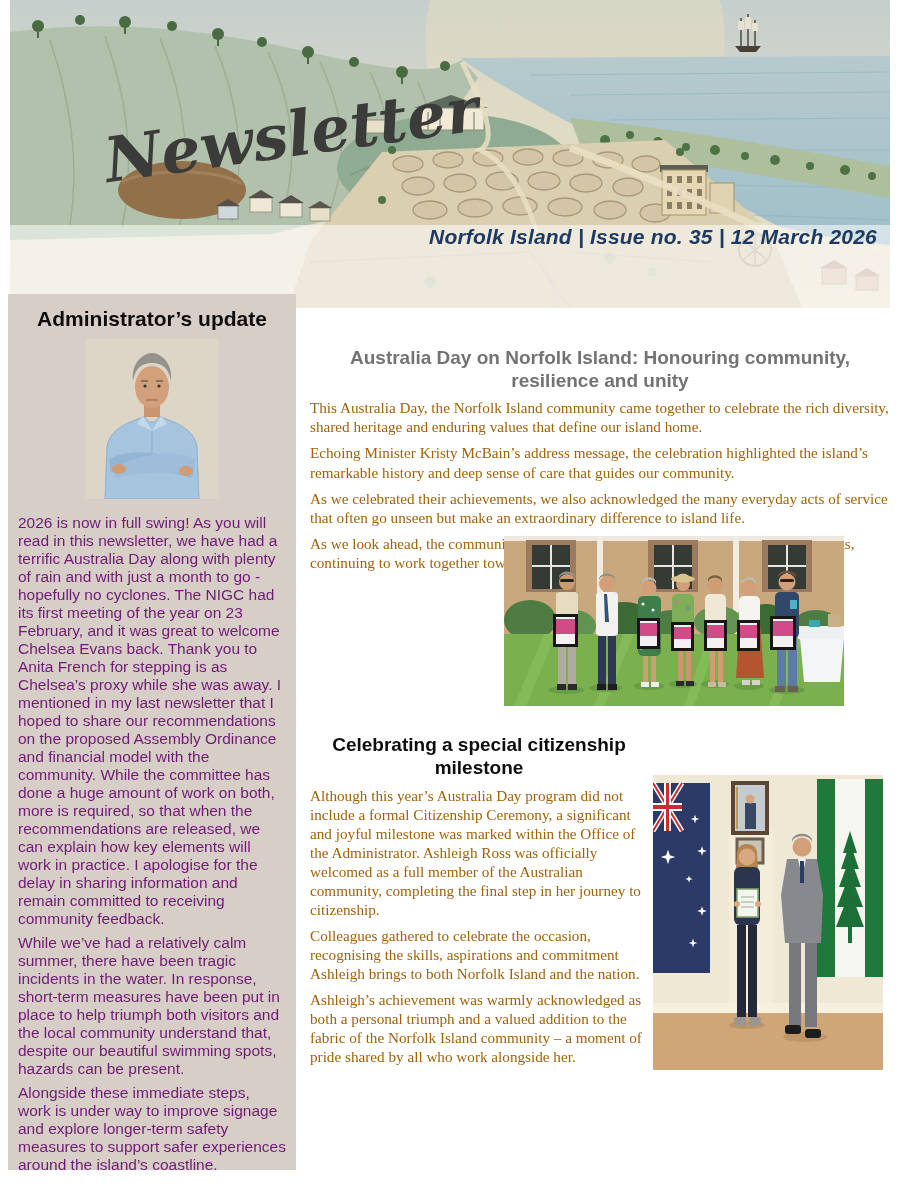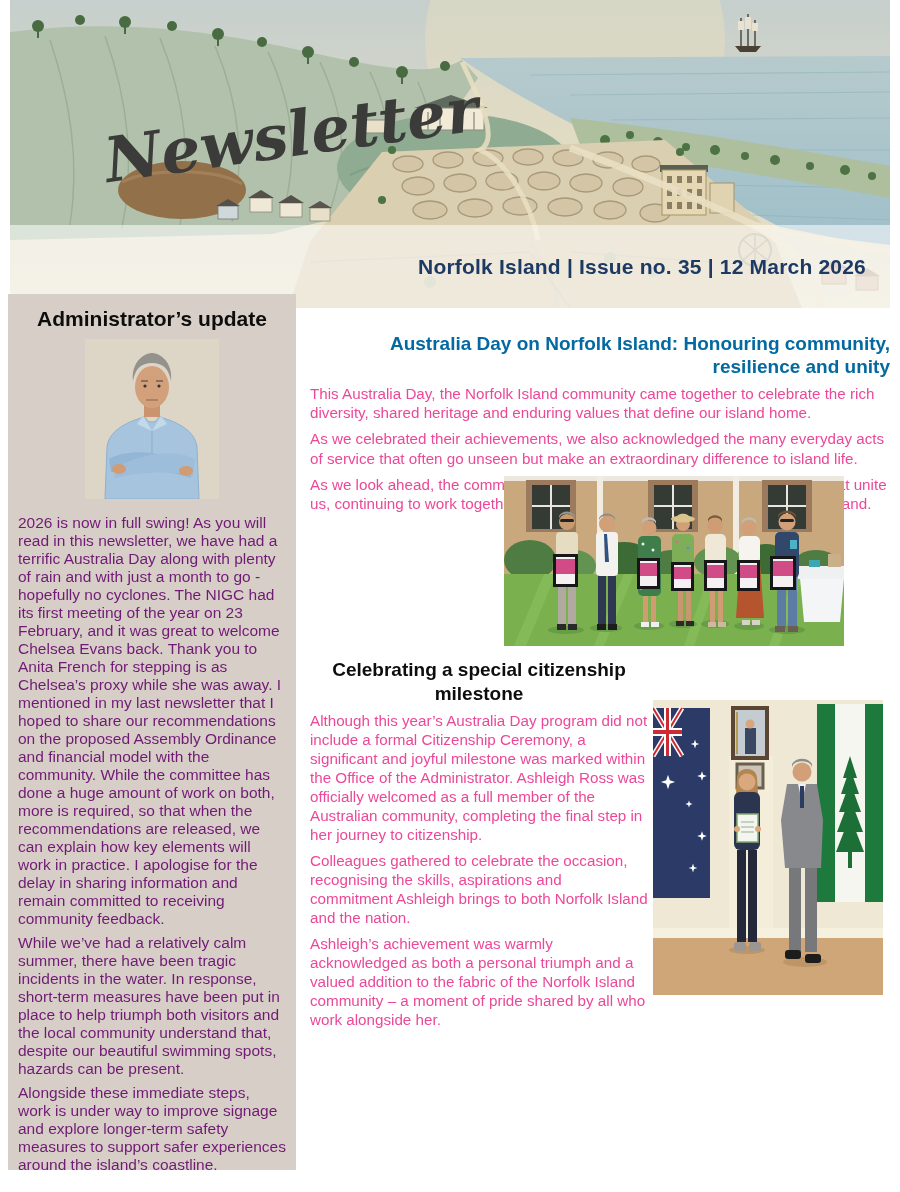--- a/index.html
+++ b/index.html
@@ -7,42 +7,42 @@
   body{
     width:900px;height:1192px;position:relative;background:#ffffff;
     font-family:"Liberation Sans", sans-serif;color:#151515;overflow:hidden;
   }
   
   .header{position:absolute;left:10px;top:0;width:880px;height:308px;overflow:hidden;}
   .header svg{display:block;width:100%;height:100%;}
   .issue-band{
     position:absolute;left:0;bottom:0;width:100%;height:83px;
     background:rgba(255,255,255,0.55);
-    display:flex;align-items:center;justify-content:flex-end;
-    box-sizing:border-box;padding-right:24px;
+    display:flex;align-items:flex-start;justify-content:flex-end;
+    box-sizing:border-box;padding-right:13px;font-style:italic;
   }
   .issue-text{font-size:21px;font-weight:bold;color:#1c3a63;letter-spacing:.2px;}
   
   .sidebar{
     position:absolute;left:8px;top:294px;width:288px;height:876px;
     background:#d7cfc7;box-sizing:border-box;padding:10px 10px 6px;
   }
   .sidebar-title{text-align:center;font-size:21px;font-weight:bold;color:#0d0d0d;margin:2px 0 8px;line-height:25px;}
   .admin-photo{width:134px;height:160px;margin:0 auto 15px;display:block;}
   .admin-photo svg{display:block;width:100%;height:100%;}
   .sidebar p{font-size:15.5px;line-height:18px;margin:0 0 6px;color:#701a75;}
   
   .main{position:absolute;left:310px;top:310px;width:580px;}
-  .a1-title{margin:22px 0 6px;text-align:right;font-size:19px;font-weight:bold;line-height:23px;color:#0369a1;}
-  .main p{font-size:15.2px;line-height:19.2px;margin:0 0 7px;color:#ec4899;}
+  .a1-title{margin:36px 0 6px;text-align:center;font-size:19px;font-weight:bold;line-height:23px;color:#737373;}
+  .main p{font-size:15.2px;line-height:19.2px;margin:0 0 7px;color:#a16207;font-family:Liberation Serif, serif;}
   .row1{display:flex;margin-top:4px;}
   .side-note{width:182px;}
   .awards-photo{width:340px;height:170px;margin-left:auto;margin-right:46px;margin-top:-44px;flex:none;}
   .awards-photo svg{display:block;width:100%;height:100%;}
-  .a2{display:flex;margin-top:12px;}
+  .a2{display:flex;margin-top:27px;}
   .a2-left{width:338px;flex:none;}
   .a2-title{text-align:center;font-size:19px;font-weight:bold;line-height:23.5px;margin:0 0 6px;color:#0d0d0d;}
   .a2-left p{line-height:19px;}
   .cit-photo{width:230px;height:295px;margin-left:auto;margin-right:7px;margin-top:42px;flex:none;}
   .cit-photo svg{display:block;width:100%;height:100%;}
 </style>
 </head>
 <body>
 
 <div class="header">
@@ -256,20 +256,21 @@
   </div>
   <p>2026 is now in full swing! As you will read in this newsletter, we have had a terrific Australia Day along with plenty of rain and with just a month to go - hopefully no cyclones. The NIGC had its first meeting of the year on 23 February, and it was great to welcome Chelsea Evans back. Thank you to Anita French for stepping is as Chelsea’s proxy while she was away. I mentioned in my last newsletter that I hoped to share our recommendations on the proposed Assembly Ordinance and financial model with the community. While the committee has done a huge amount of work on both, more is required, so that when the recommendations are released, we can explain how key elements will work in practice. I apologise for the delay in sharing information and remain committed to receiving community feedback.</p>
   <p>While we’ve had a relatively calm summer, there have been tragic incidents in the water. In response, short-term measures have been put in place to help triumph both visitors and the local community understand that, despite our beautiful swimming spots, hazards can be present.</p>
   <p>Alongside these immediate steps, work is under way to improve signage and explore longer-term safety measures to support safer experiences around the island’s coastline.</p>
 </div>
 
 <div class="main">
 
   <div class="a1-title">Australia Day on Norfolk Island: Honouring community, resilience and unity</div>
   <p>This Australia Day, the Norfolk Island community came together to celebrate the rich diversity, shared heritage and enduring values that define our island home.</p>
+  <p>Echoing Minister Kristy McBain’s address message, the celebration highlighted the island’s remarkable history and deep sense of care that guides our community.</p>
   <p>As we celebrated their achievements, we also acknowledged the many everyday acts of service that often go unseen but make an extraordinary difference to island life.</p>
   <p>As we look ahead, the community is encouraged to carry forward the values that unite us, continuing to work together toward a strong and vibrant future for Norfolk Island.</p>
 
   <div class="row1">
     <div class="awards-photo">
       <svg viewBox="0 0 340 170">
         <rect width="340" height="100" fill="#c8a87c"></rect>
         <rect x="0" y="0" width="340" height="5" fill="#ece8e0"></rect>
         <g>
           <rect x="22" y="4" width="50" height="52" fill="#9b7a5d"></rect>

